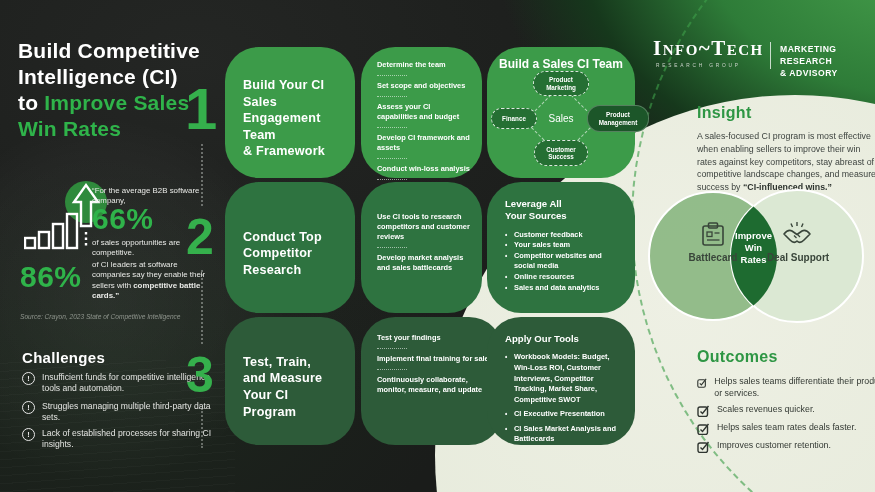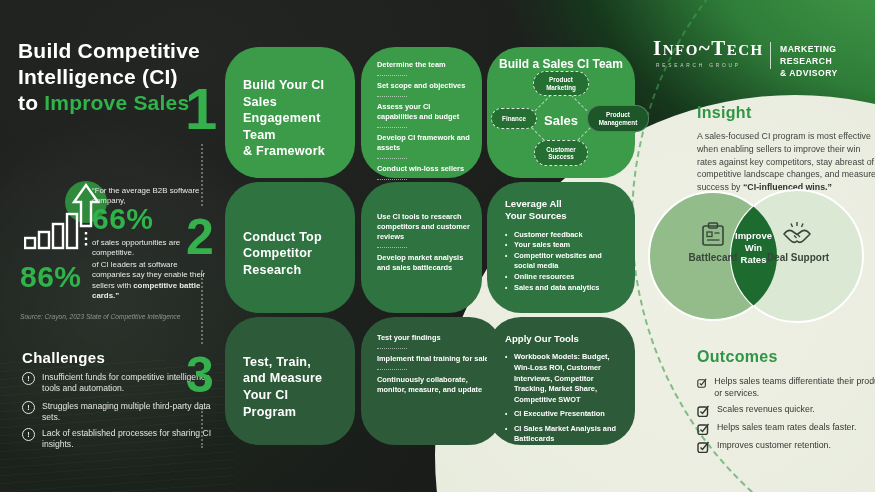--- a/index.html
+++ b/index.html
@@ -53,21 +53,21 @@
   .bullets li::before{content:"•";position:absolute;left:0;top:0;font-size:6.5px;}
   .bullets.spaced li{margin-bottom:4px;}
   
   .team-card{overflow:visible;color:#fff;}
   .team-title{position:absolute;left:0;top:10px;width:100%;text-align:center;font-size:12px;font-weight:700;}
   .pill{position:absolute;display:flex;align-items:center;justify-content:center;text-align:center;
     background:#256f33;border:1.2px dashed rgba(255,255,255,.85);border-radius:13px;
     font-size:6.3px;font-weight:600;line-height:1.18;padding:2px;box-sizing:border-box;}
   .pill.solid{background:#1c5629;border:1.2px solid rgba(255,255,255,.25);}
   .diamond{position:absolute;border:1.2px dashed rgba(255,255,255,.6);transform:rotate(45deg);}
-  .sales-label{position:absolute;text-align:center;font-size:13px;font-weight:700;}
+  .sales-label{position:absolute;text-align:center;font-size:10px;font-weight:400;}
   
   .brand-name{font-family:"Liberation Serif",serif;font-variant:small-caps;font-size:21px;
     color:#fff;letter-spacing:1.5px;font-weight:600;}
   .brand-sub{font-size:4.8px;letter-spacing:2.8px;color:#ccd4cb;}
   .brand-div{width:1px;height:27px;background:rgba(255,255,255,.75);}
   .brand-tag{font-size:8.6px;font-weight:700;color:#fff;letter-spacing:.5px;line-height:1.4;}
   .sec-head{font-size:16px;font-weight:700;color:#2e9644;letter-spacing:.3px;}
   .insight-p{width:184px;font-size:8.8px;line-height:1.46;color:#3e4440;}
   .insight-p b{color:#2f3530;}
   .venn-label{font-size:10px;font-weight:700;color:#39453a;text-align:center;}
@@ -84,20 +84,21 @@
   <div class="abs light-circle"></div>
   <div class="abs dash-arc"></div>
   <div class="abs dark-circle"></div>
   <div class="abs waves"></div>
 
   <div class="abs page-title">
     <span>Build Competitive</span><br>
     <span>Intelligence (CI)</span><br>
     <span>to</span>
     <span class="green-txt">Improve Sales</span><br>
+    <span class="green-txt">Win Rates</span>
   </div>
 
   <svg class="abs" style="left:24px;top:180px;" width="84" height="72" viewBox="0 0 84 72">
     <circle cx="62" cy="22" r="21" fill="#2f8a3c"></circle>
     <rect x="1" y="58" width="10" height="10" fill="none" stroke="#fff" stroke-width="2.4"></rect>
     <rect x="15" y="52" width="10" height="16" fill="none" stroke="#fff" stroke-width="2.4"></rect>
     <rect x="29" y="44" width="10" height="24" fill="none" stroke="#fff" stroke-width="2.4"></rect>
     <rect x="43" y="34" width="10" height="34" fill="none" stroke="#fff" stroke-width="2.4"></rect>
     <path d="M57 46 L57 22 L50 22 L62 5 L74 22 L67 22 L67 46 Z" fill="none" stroke="#fff" stroke-width="2.4"></path>
     <line x1="62" y1="52" x2="62" y2="68" stroke="#fff" stroke-width="2.4" stroke-dasharray="2.5 3"></line>
@@ -135,21 +136,21 @@
 
   <div class="abs card c-bright step-title" style="left:225px;top:47px;width:130px;height:131px;">Build Your CI Sales
 Engagement Team
 &amp; Framework</div>
 
   <div class="abs card c-bright action-list" style="left:361px;top:47px;width:121px;height:131px;padding:13px 10px 0 16px;gap:0;">
     <div class="action-item">Determine the team</div>
     <div class="action-item">Set scope and objectives</div>
     <div class="action-item">Assess your CI capabilities and budget</div>
     <div class="action-item">Develop CI framework and assets</div>
-    <div class="action-item">Conduct win-loss sellers</div>
+    <div class="action-item">Conduct win-loss analysis</div>
     <div class="action-item">Interview customers</div>
   </div>
 
   <div class="abs card c-bright team-card" style="left:487px;top:47px;width:148px;height:131px;">
     <div class="team-title">Build a Sales CI Team</div>
     <div class="diamond" style="left:48px;top:48px;width:50px;height:50px;"></div>
     <div class="pill" style="left:46px;top:24px;width:56px;height:25px;">Product Marketing</div>
     <div class="pill" style="left:4px;top:61px;width:46px;height:21px;">Finance</div>
     <div class="sales-label" style="left:54px;top:66px;width:40px;">Sales</div>
     <div class="pill solid" style="left:100px;top:58px;width:62px;height:27px;">Product Management</div>

